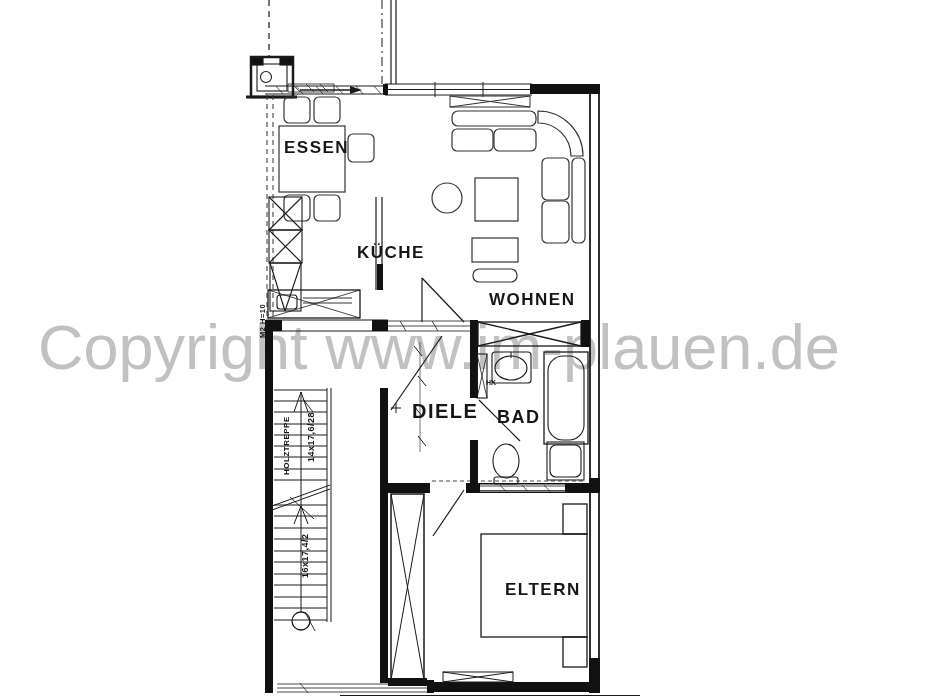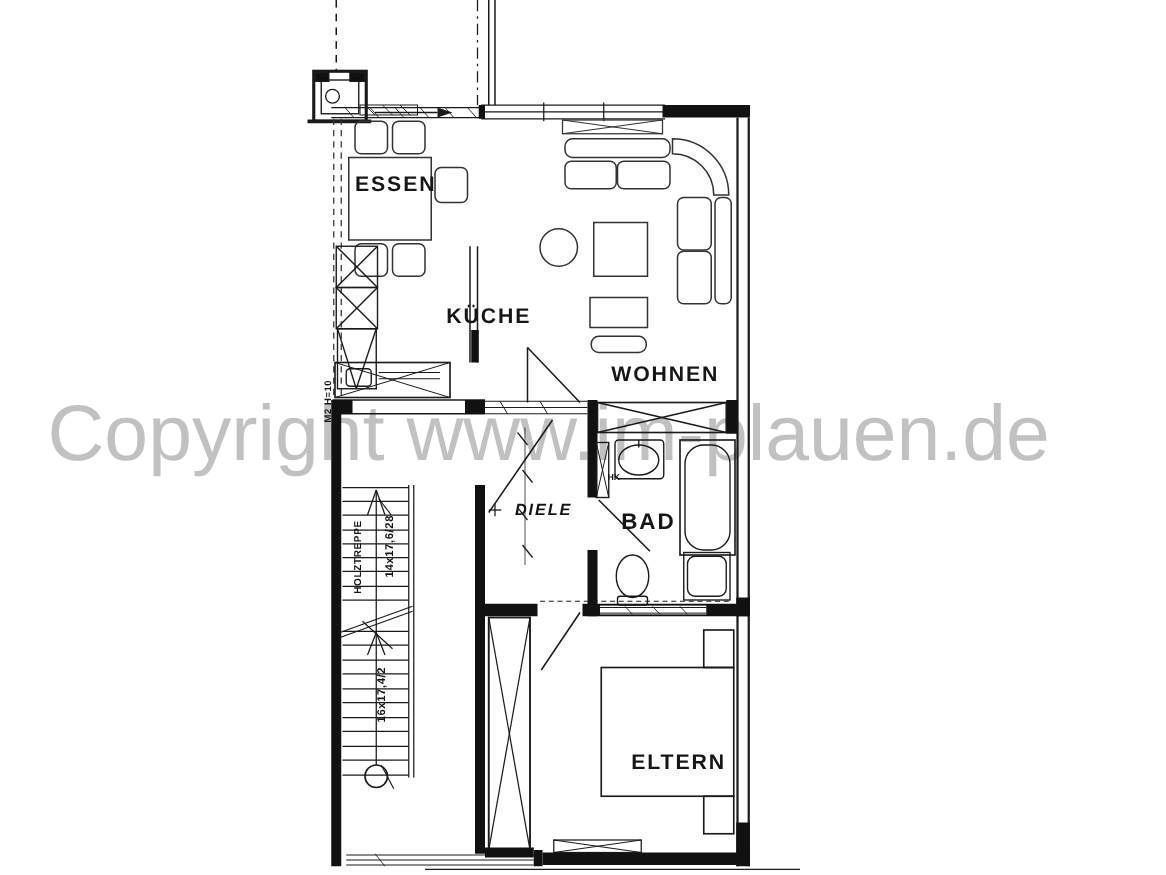--- a/index.html
+++ b/index.html
@@ -8,23 +8,23 @@
   #watermark{position:absolute;left:38px;top:316px;font-size:63px;line-height:1;
              color:#c1c1c1;letter-spacing:0px;white-space:nowrap;z-index:1;font-weight:400;}
   svg.plan{position:absolute;left:0;top:0;z-index:2;}
   .lbl{position:absolute;z-index:3;font-weight:bold;color:#161616;white-space:nowrap;
        letter-spacing:1.5px;font-family:"Liberation Sans",sans-serif;}
   .vlbl{transform-origin:0 0;transform:rotate(-90deg);letter-spacing:0.5px;}
   #lbl-terrasse{left:286px;top:22px;font-size:21px;letter-spacing:2px;}
   #lbl-essen{left:284px;top:138px;font-size:17px;}
   #lbl-kueche{left:317px;top:243px;font-size:17px;margin-left:40px;}
   #lbl-wohnen{left:489px;top:290px;font-size:17px;text-align:center;}
-  #lbl-diele{left:412px;top:400px;font-size:13px;font-style:italic;}
+  #lbl-diele{left:412px;top:400px;font-size:20px;}
   #lbl-bad{left:497px;top:407px;font-size:18px;}
-  #lbl-eltern{left:505px;top:600px;font-size:17px;}
+  #lbl-eltern{left:505px;top:580px;font-size:17px;}
   #lbl-hk{left:486px;top:379px;font-size:7px;letter-spacing:0;}
   #lbl-holztreppe{left:282px;top:475px;font-size:8px;}
   #lbl-stair-upper{left:306px;top:462px;font-size:9px;}
   #lbl-stair-lower{left:300px;top:578px;font-size:9px;}
   #lbl-kitchen-note{left:258px;top:338px;font-size:7.5px;}
 </style>
 </head>
 <body>
 
 <div id="stage">

